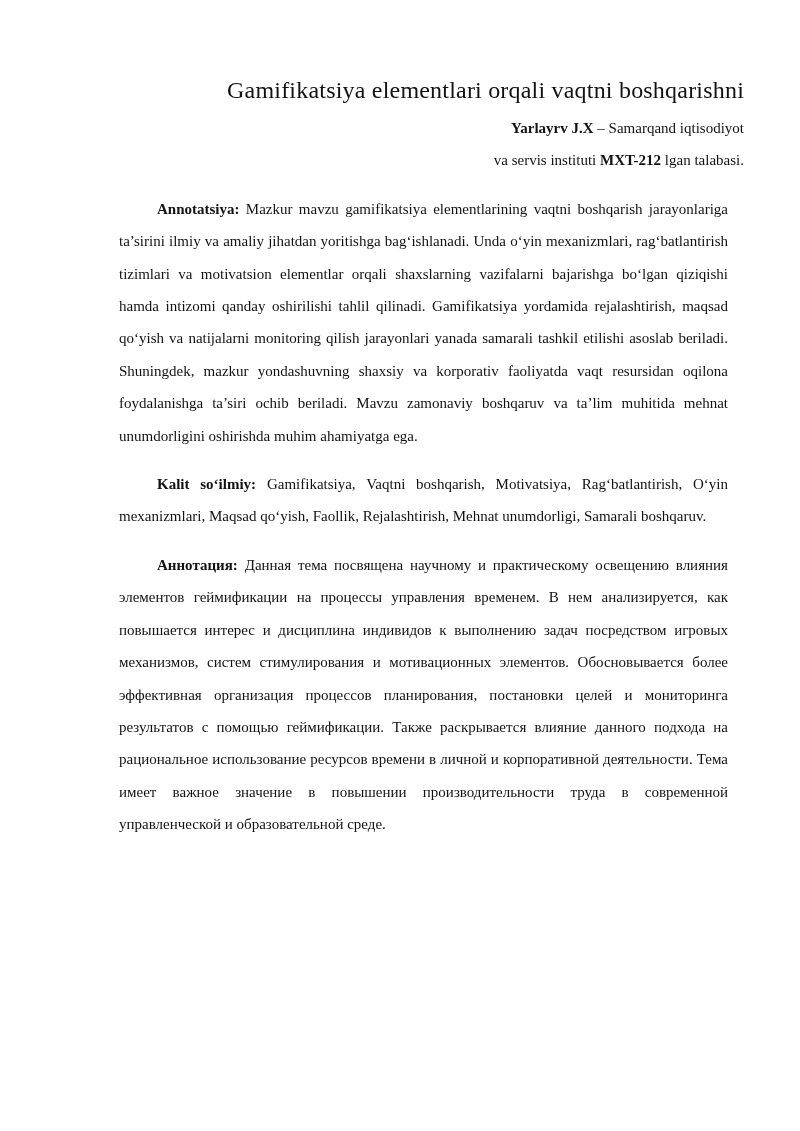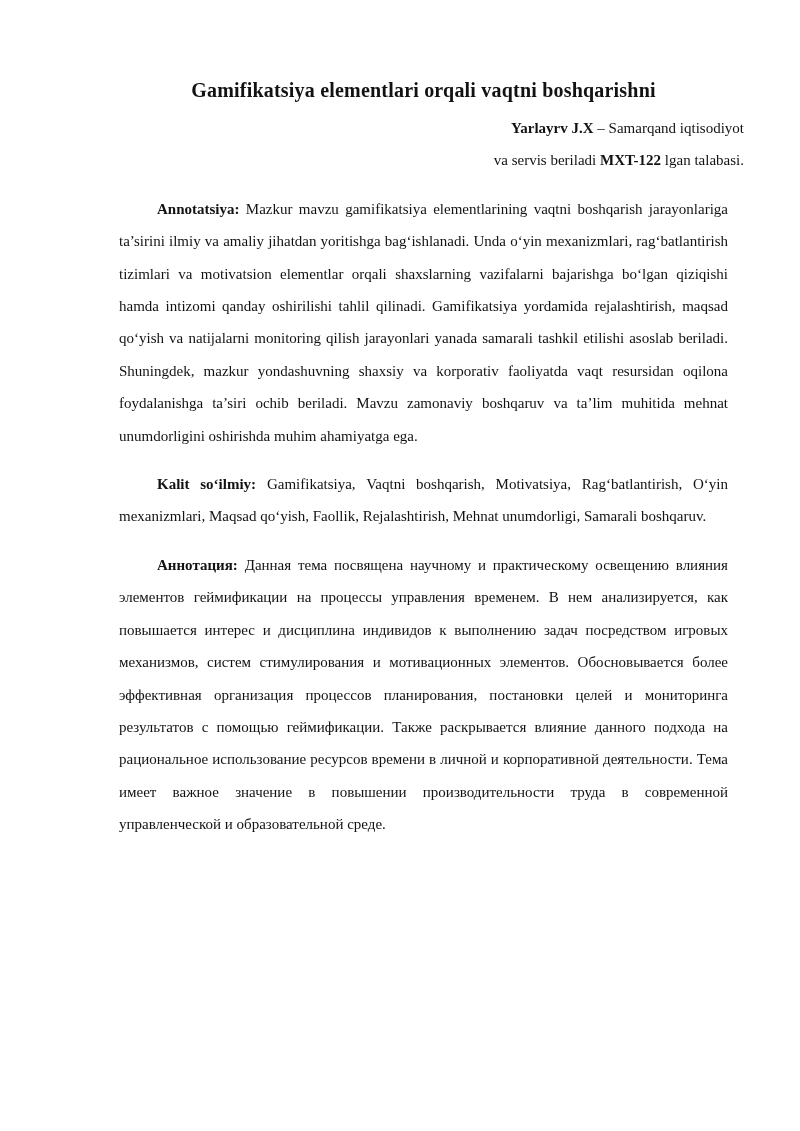--- a/index.html
+++ b/index.html
@@ -13,24 +13,24 @@
     height: 1131px;
     background: #ffffff;
     box-sizing: border-box;
     padding: 70px 56px 0 103px;
     font-family: "Liberation Serif", "DejaVu Serif", serif;
     color: #121212;
     overflow: hidden;
   }
   .doc-title {
     margin: 0 0 1px 0;
-    font-size: 20px;
+    font-size: 24px;
     line-height: 41px;
-    font-weight: bold;
-    text-align: center;
+    font-weight: normal;
+    text-align: right;
     letter-spacing: 0.2px;
   }
   .doc-title .title-line {
     display: block;
   }
   .body-flow {
     font-size: 15px;
     line-height: 32.4px;
   }
   .author-block {
@@ -54,21 +54,21 @@
 <div class="page">
 
   <h1 class="doc-title">
     <span class="title-line">Gamifikatsiya elementlari orqali vaqtni boshqarishni</span>
   </h1>
 
   <div class="body-flow">
 
     <div class="author-block">
       <span class="author-line"><b class="lead">Yarlayrv J.X</b><span> – Samarqand iqtisodiyot</span></span>
-      <span class="author-line"><span>va servis beriladi </span><b class="lead">MXT-122</b><span> lgan talabasi.</span></span>
+      <span class="author-line"><span>va servis instituti </span><b class="lead">MXT-212</b><span> lgan talabasi.</span></span>
     </div>
 
     <p class="para"><b class="lead">Annotatsiya:</b><span> Mazkur mavzu gamifikatsiya elementlarining vaqtni boshqarish jarayonlariga ta’sirini ilmiy va amaliy jihatdan yoritishga bag‘ishlanadi. Unda o‘yin mexanizmlari, rag‘batlantirish tizimlari va motivatsion elementlar orqali shaxslarning vazifalarni bajarishga bo‘lgan qiziqishi hamda intizomi qanday oshirilishi tahlil qilinadi. Gamifikatsiya yordamida rejalashtirish, maqsad qo‘yish va natijalarni monitoring qilish jarayonlari yanada samarali tashkil etilishi asoslab beriladi. Shuningdek, mazkur yondashuvning shaxsiy va korporativ faoliyatda vaqt resursidan oqilona foydalanishga ta’siri ochib beriladi. Mavzu zamonaviy boshqaruv va ta’lim muhitida mehnat unumdorligini oshirishda muhim ahamiyatga ega.</span></p>
 
     <p class="para"><b class="lead">Kalit so‘ilmiy:</b><span> Gamifikatsiya, Vaqtni boshqarish, Motivatsiya, Rag‘batlantirish, O‘yin mexanizmlari, Maqsad qo‘yish, Faollik, Rejalashtirish, Mehnat unumdorligi, Samarali boshqaruv.</span></p>
 
     <p class="para"><b class="lead">Аннотация:</b><span> Данная тема посвящена научному и практическому освещению влияния элементов геймификации на процессы управления временем. В нем анализируется, как повышается интерес и дисциплина индивидов к выполнению задач посредством игровых механизмов, систем стимулирования и мотивационных элементов. Обосновывается более эффективная организация процессов планирования, постановки целей и мониторинга результатов с помощью геймификации. Также раскрывается влияние данного подхода на рациональное использование ресурсов времени в личной и корпоративной деятельности. Тема имеет важное значение в повышении производительности труда в современной управленческой и образовательной среде.</span></p>
 
   </div>
 

